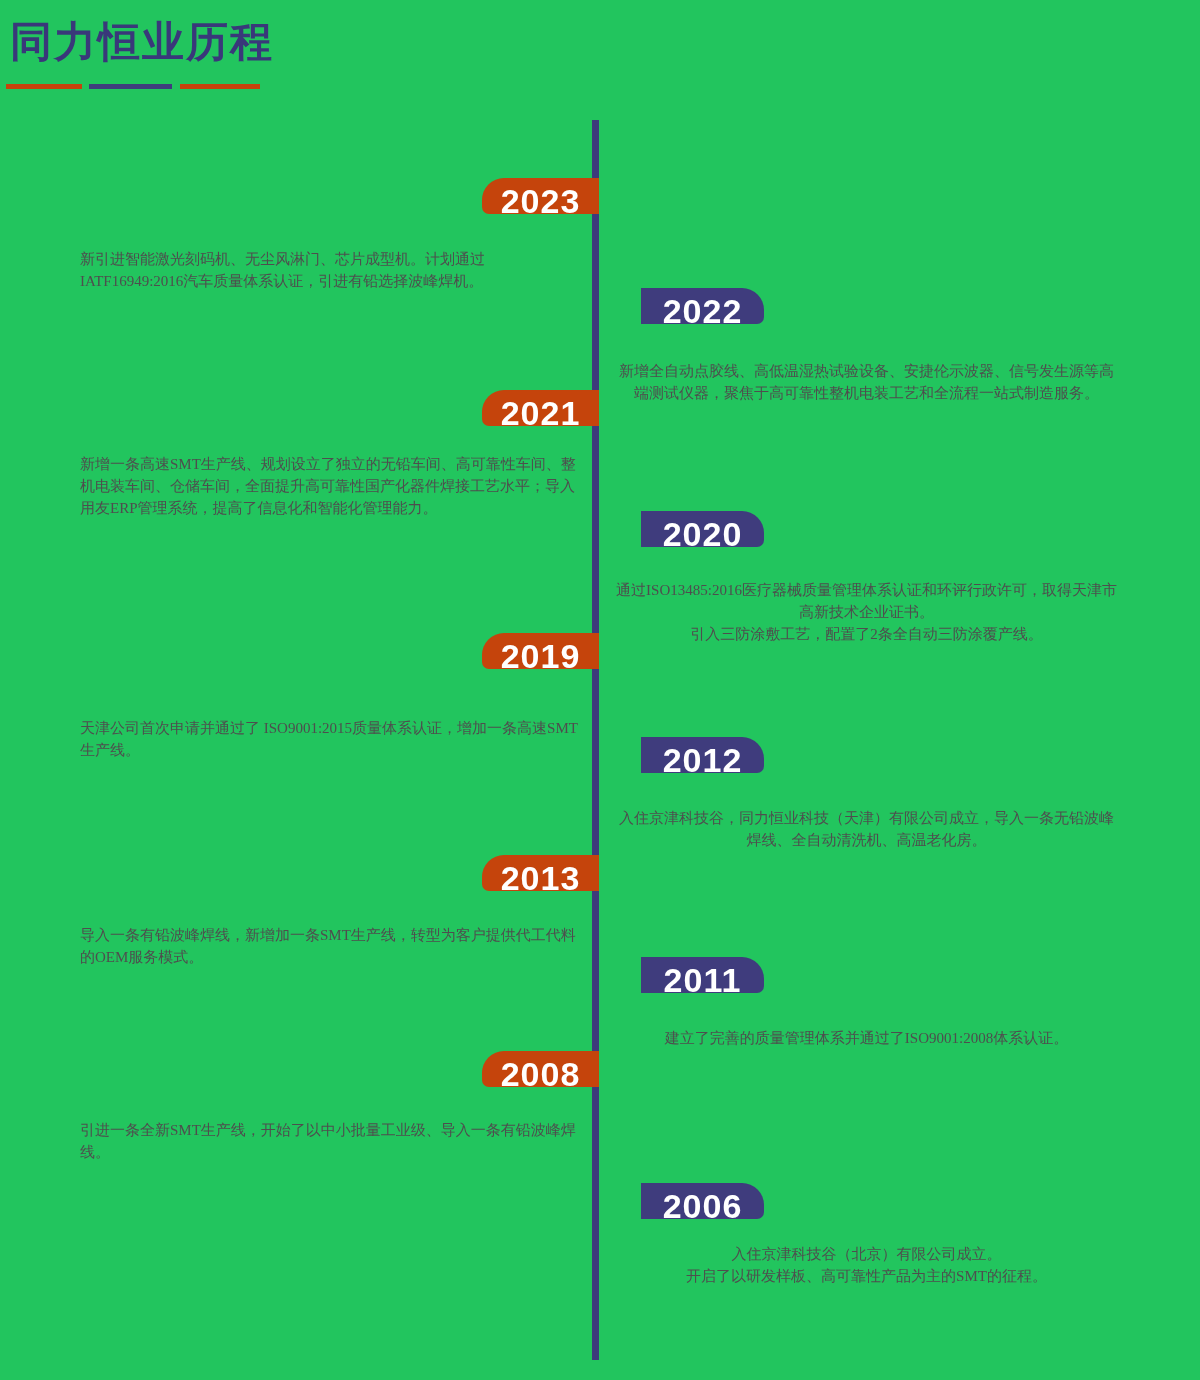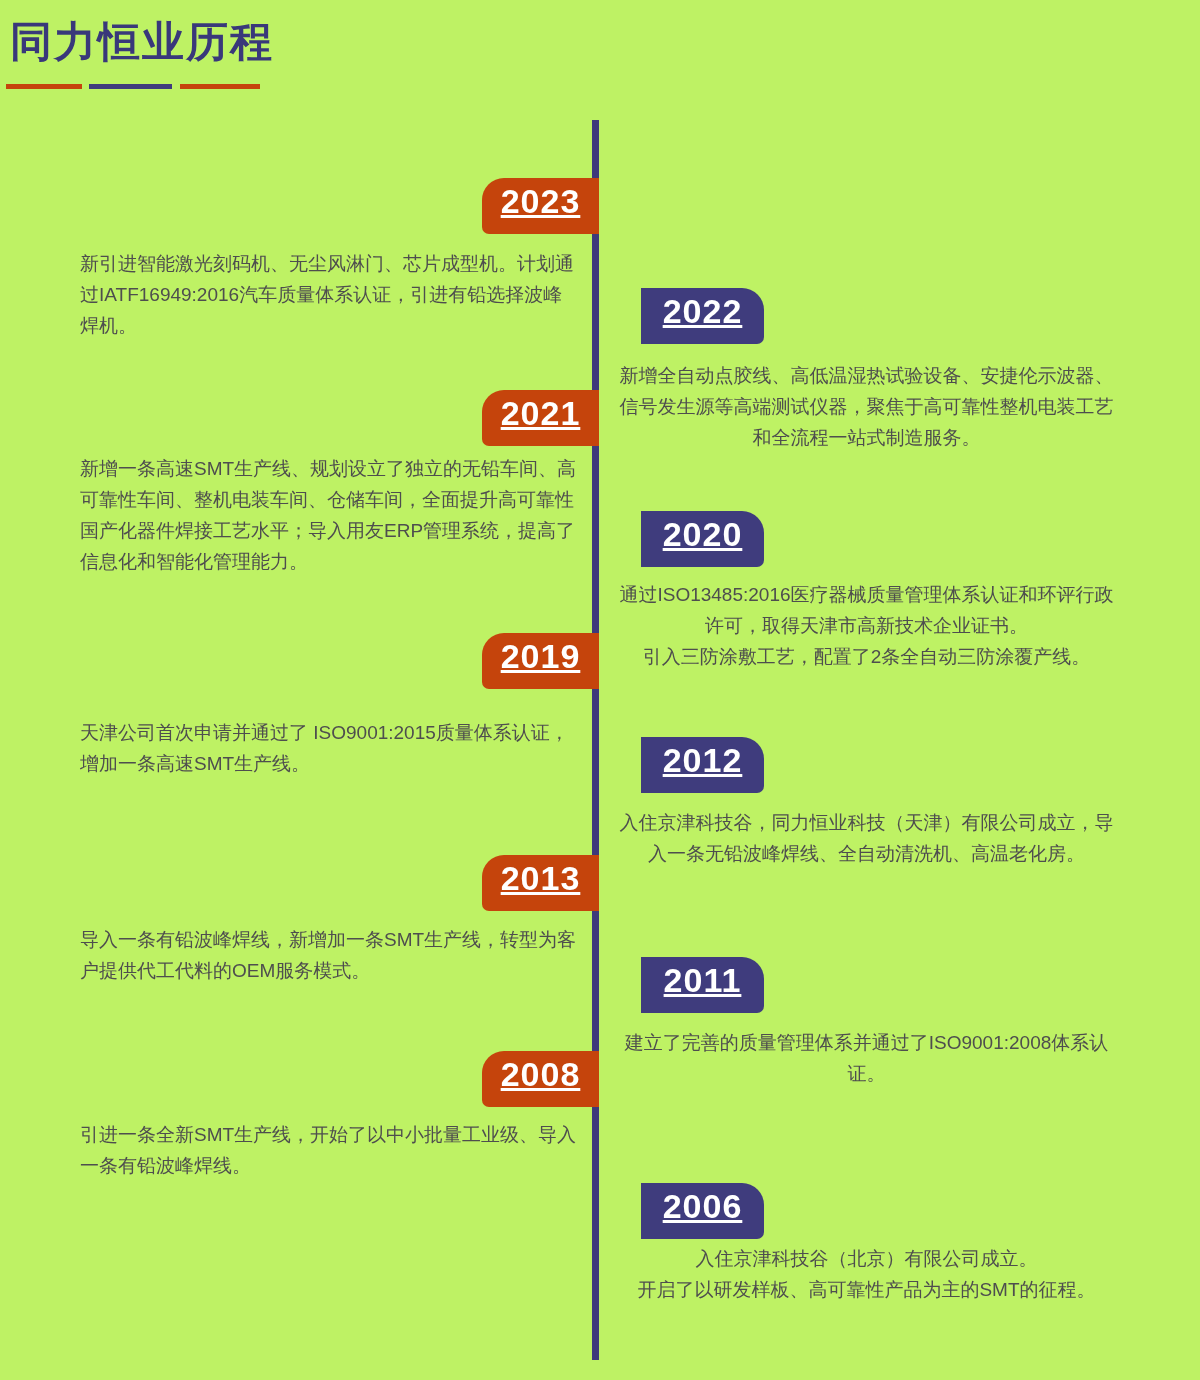--- a/index.html
+++ b/index.html
@@ -1,50 +1,51 @@
 <!DOCTYPE html>
 <html><head>
 <meta charset="utf-8">
 <style>
   html,body { margin:0; padding:0; background:#ffffff; }
   .canvas {
-    position:relative; width:1200px; height:1380px; background:#bef264;
+    position:relative; width:1200px; height:1380px; background:#22c55e;
     font-family:"Liberation Sans","DejaVu Sans",sans-serif; overflow:hidden;
   }
   .page-title {
     position:absolute; left:10px; top:14px;
     font-size:42px; font-weight:bold; color:#39387A; letter-spacing:2px;
   }
   .underline { position:absolute; top:84px; height:5px; }
   .u1 { left:6px;   width:76px; background:#C5440C; }
   .u2 { left:89px;  width:83px; background:#3F3C7D; }
   .u3 { left:180px; width:80px; background:#C5440C; }
   .axis {
     position:absolute; left:592px; top:120px; width:7px; height:1240px;
     background:#3D3A7B;
   }
   .item { position:absolute; height:1px; }
   .item .badge {
-    position:absolute; top:0; height:56px; line-height:46px; text-align:center;
-    color:#ffffff; font-size:34px; font-weight:bold; letter-spacing:1px;text-decoration:underline;
+    position:absolute; top:0; height:36px; line-height:46px; text-align:center;
+    color:#ffffff; font-size:34px; font-weight:bold; letter-spacing:1px;
   }
   .item.left  { left:0;     width:599px; }
   .item.right { left:593px; width:607px; }
   .item.left .badge {
     right:0; width:117px; background:#C5440C;
     border-radius:22px 0 0 7px;
   }
   .item.right .badge {
     left:0; width:123px; background:#3F3C7D;
     border-radius:0 22px 7px 0;
     margin-left:48px;
   }
   .desc {
-    position:absolute; color:#4E4E4E; font-size:19px; line-height:31px;
+    position:absolute; color:#4E4E4E; font-size:15px; line-height:22px;
     white-space:pre-line;
+    font-family:Liberation Serif, serif;
   }
   .item.left  .desc { left:80px; width:500px; }
   .item.right .desc { left:21px; width:505px;text-align:center; }
 </style>
 </head>
 <body>
 
 <div class="canvas">
 
   <div class="page-title">同力恒业历程</div>

